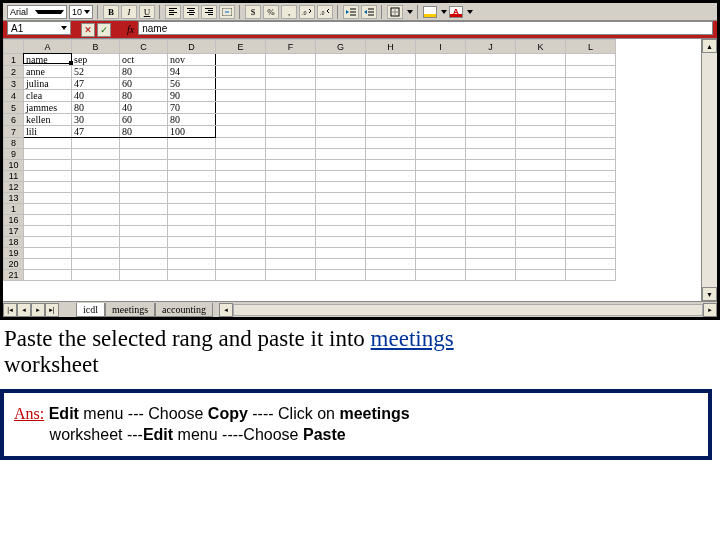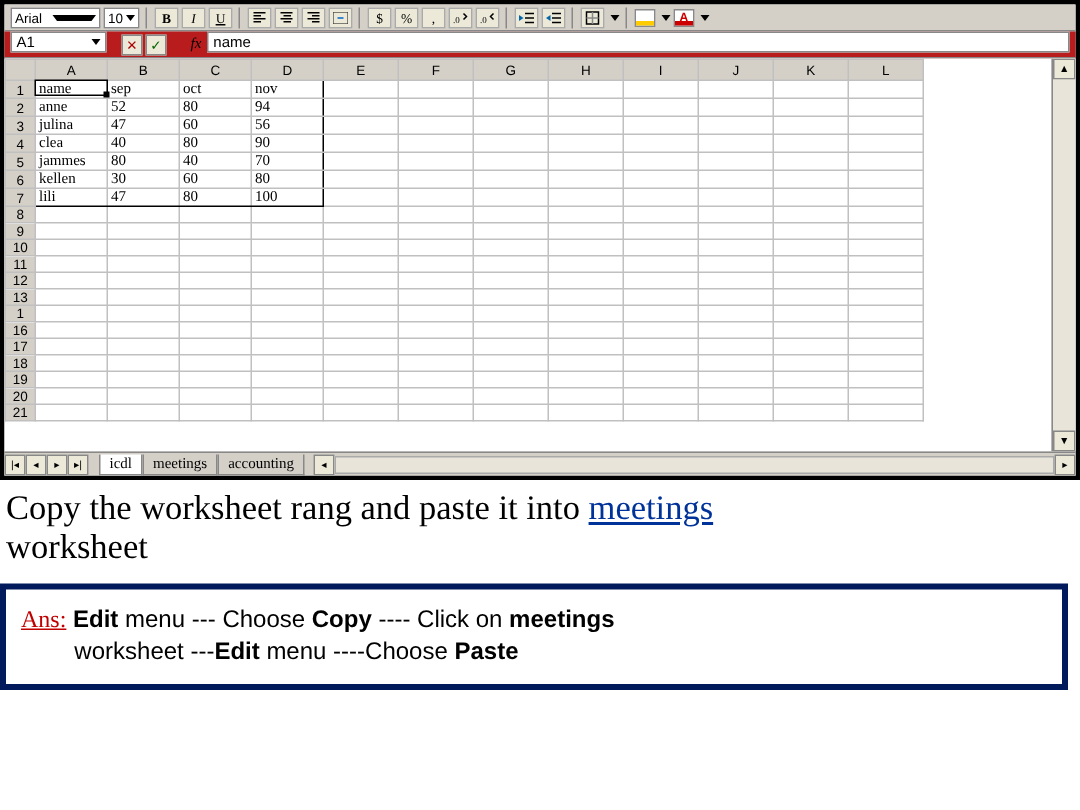--- a/index.html
+++ b/index.html
@@ -50,21 +50,21 @@
   .data-right { border-right:1px solid #000 !important; }
   .data-bottom { border-bottom:1px solid #000 !important; }
   .vscroll { width:16px; background:#d4d0c8; border-left:1px solid #888; display:flex; flex-direction:column; }
   .sbtn { height:14px; border:1px solid #888; background:#ece9d8; display:flex; align-items:center; justify-content:center; font-size:7px; }
   .strack { flex:1; background:#e8e4da; }
 
   
   .tabrow { height:16px; background:#d4d0c8; border-top:1px solid #888; display:flex; align-items:center; font-size:9px; position:relative; }
   .tabrow .nav { display:flex; }
   .tabrow .nav span { width:14px; height:14px; border:1px solid #888; background:#ece9d8; display:flex; align-items:center; justify-content:center; font-size:7px; }
-  .tabs { display:flex; margin-left:7px;justify-content:space-between; }
+  .tabs { display:flex; margin-left:17px;justify-content:space-between; }
   .tab { border:1px solid #888; border-top:none; padding:0 6px; background:#fff; height:14px; display:flex; align-items:center; font-family:'Times New Roman',serif; font-size:10px; }
   .tab.active { background:#fff; font-weight:normal; }
   .tab.inact { background:#d4d0c8; }
   .hscroll { flex:1; display:flex; align-items:center; margin-left:6px; }
   .hscroll .strack2 { flex:1; height:12px; background:#e8e4da; border:1px solid #aaa; }
 
   
   .question { padding: 6px 4px 4px 4px; font-family: 'Times New Roman', serif; font-size: 23px; line-height:1.15; }
   .question .kw { color:#003399; text-decoration: underline; }
   .question .norm { color:#000; }
@@ -563,21 +563,21 @@
     </div>
     <div class="hscroll">
       <div class="sbtn" style="width:14px">◂</div>
       <div class="strack2"></div>
       <div class="sbtn" style="width:14px">▸</div>
     </div>
   </div>
 </div>
 
 <div class="question">
-  <span class="norm">Copy the worksheet rang and paste it into </span><span class="kw">meetings</span><br>
+  <span class="norm">Paste the selected rang and paste it into </span><span class="kw">meetings</span><br>
   <span class="norm"> worksheet</span>
 </div>
 
 <div class="answer-box">
   <span class="ans-label">Ans:</span><span> </span><b>Edit</b><span> menu --- Choose </span><b>Copy</b><span> ---- Click on </span><b>meetings</b><br>
   &nbsp;&nbsp;&nbsp;&nbsp;&nbsp;&nbsp;&nbsp;<span> worksheet ---</span><b>Edit</b><span> menu ----Choose </span><b>Paste</b>
 </div>
 
 </div>
 

